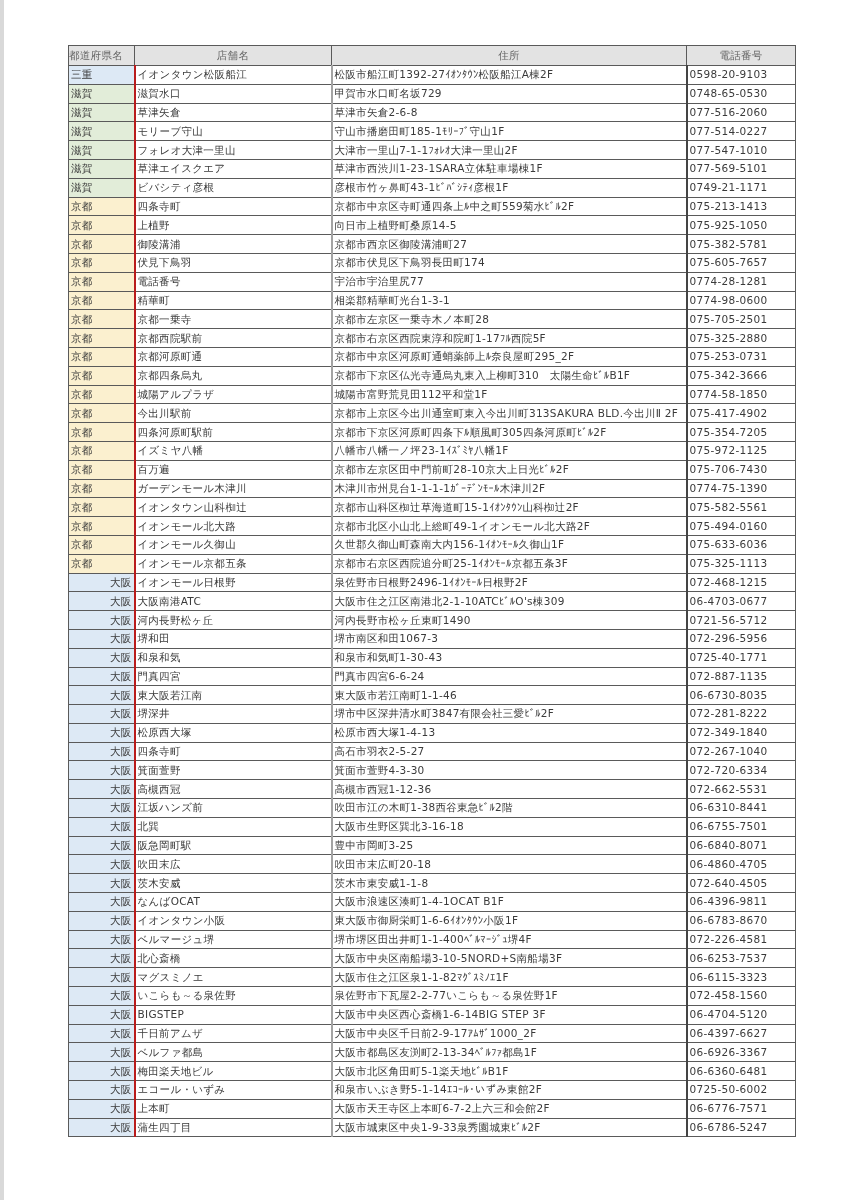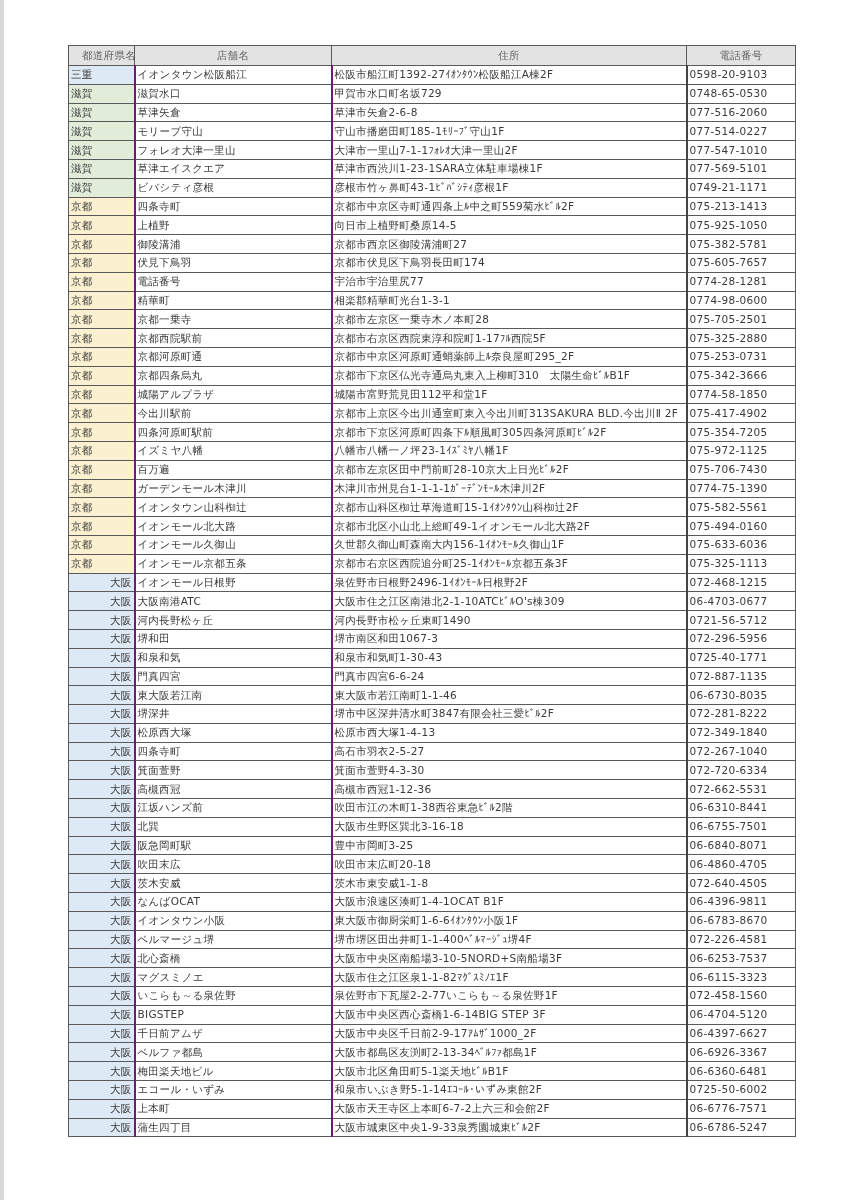--- a/index.html
+++ b/index.html
@@ -16,23 +16,23 @@
   }
   table.stores col.c-pref { width:66px; }
   table.stores col.c-name { width:197px; }
   table.stores col.c-addr { width:355px; }
   table.stores col.c-tel  { width:109px; }
   table.stores th, table.stores td {
     border:1px solid #5a5a5a; height:17.8px; padding:0 2px; white-space:nowrap; overflow:hidden;
     line-height:17px; letter-spacing:0.3px;
   }
   table.stores th { background:#e3e3e3; font-weight:normal; color:#666; text-align:center; height:19px; }
-  table.stores th.pref-h { text-align:left; padding-left:13px; }
-  table.stores td.pref { border-right:2px solid #701a75; }
-  table.stores td.name { border-right:2px solid #701a75; }
+  table.stores th.pref-h { text-align:left; padding-left:0; }
+  table.stores td.pref { border-right:2px solid #b91c1c; }
+  table.stores td.name { border-right:2px solid #a3a3a3; }
   table.stores td.addr { border-right:2px solid #444; }
   table.stores td.tel { }
   .pref-mie   { background:#dde9f5; }
   .pref-shiga { background:#e2edd9; }
   .pref-kyoto { background:#fbf0cf; }
   .pref-osaka { background:#dde9f5;text-align:right; }
 </style>
 </head>
 <body>
 

